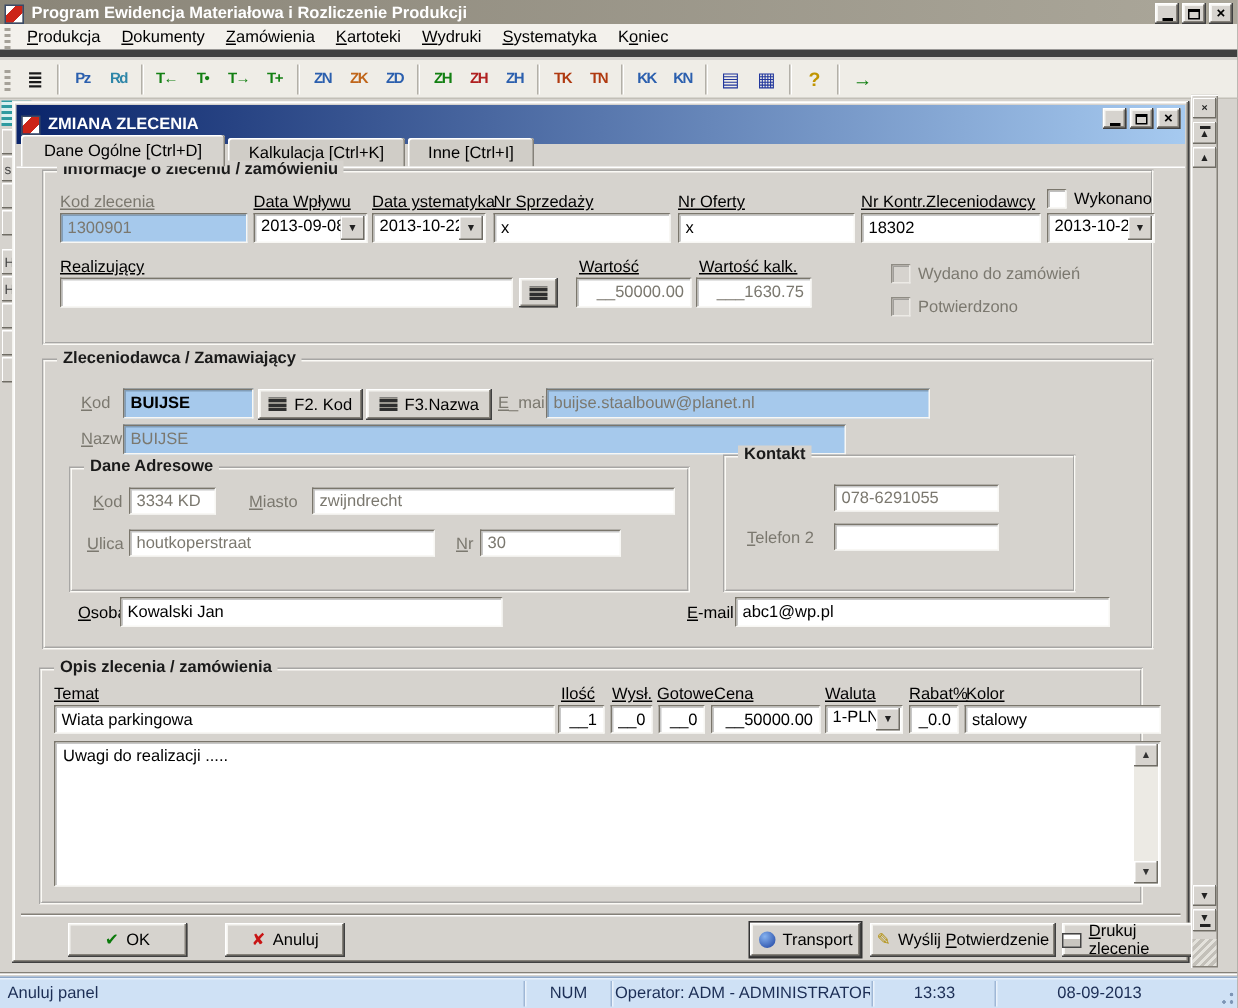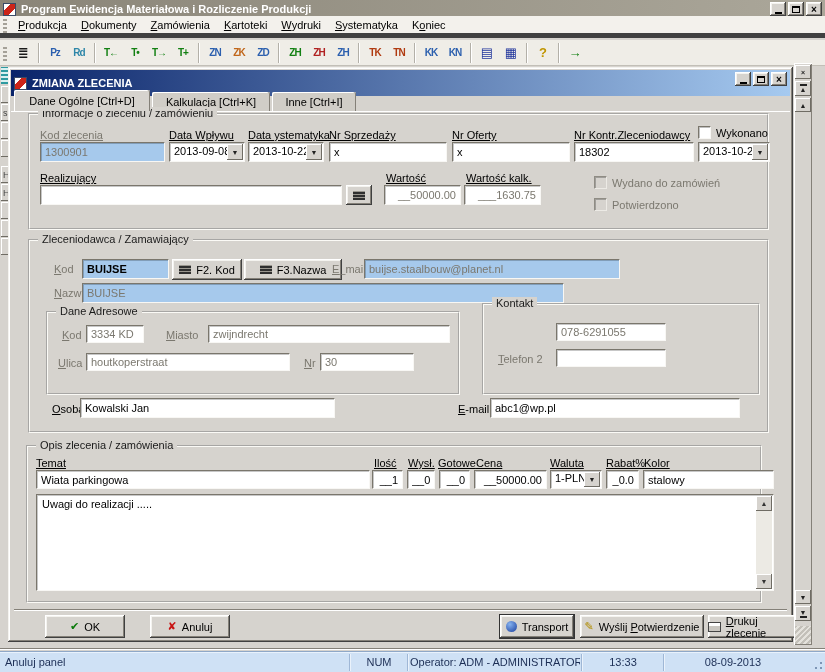--- a/index.html
+++ b/index.html
@@ -12,21 +12,21 @@
   .edb{background:#a6c9ec;}
   .txgray{color:#7b786f;}
   .tar{text-align:right;}
   .bold{font-weight:bold;}
   
   .fl{position:absolute;white-space:nowrap;font-size:11px;color:#000;}
   .flg{color:#7b786f;}
   .lu{text-decoration:underline;}
   
   .grp{position:absolute;border:2px groove #fbfaf6;}
-  .legend{position:absolute;top:-8px;left:8px;background:#d6d3ce;padding:0 4px;white-space:nowrap;font-size:11px;color:#1a1a1a;}
+  .legend{position:absolute;top:-8px;left:8px;background:#d6d3ce;padding:0 4px;white-space:nowrap;font-size:11px;color:#1a1a1a;font-weight:bold;}
   
   .combo{position:absolute;height:20px;border:1px solid;border-color:#7a766c #f8f7f4 #f8f7f4 #7a766c;background:#fff;box-shadow:inset 1px 1px 0 rgba(0,0,0,.22);}
   .combo .cv{position:absolute;left:4px;top:2px;white-space:nowrap;}
   .combo .cbtn{position:absolute;right:1px;top:1px;bottom:1px;width:16px;display:flex;align-items:center;justify-content:center;font-size:7px;color:#222;}
   
   .cb{position:absolute;width:13px;height:13px;background:#fff;border:1px solid;border-color:#7a766c #f8f7f4 #f8f7f4 #7a766c;box-shadow:inset 1px 1px 0 rgba(0,0,0,.25);}
   .cb.dis{background:#d6d3ce;border-color:#8f8c84 #eceae5 #eceae5 #8f8c84;}
   
   .btn{position:absolute;display:flex;align-items:center;justify-content:center;gap:5px;font-size:11px;cursor:default;}
   .lsticon{display:inline-block;width:12px;height:9px;background:repeating-linear-gradient(0deg,#2f2f2f 0 2px,#9a978f 2px 3px);}
@@ -264,42 +264,42 @@
     </div>
 
     <div class="grp" style="left:20px;top:172px;width:741px;height:194px;">
       <span class="legend">Zleceniodawca / Zamawiający</span>
       <span class="fl flg" style="left:24px;top:22px;"><u>K</u>od</span>
       <input class="ed edb bold" style="left: 52px; top: 18px; width: 87px; height: 20px;" value="BUIJSE">
       <span class="btn raised" style="left:142px;top:18px;width:70px;height:21px;">
           <span class="lsticon"></span>
           <span>F2. Kod</span>
         </span>
-      <span class="btn raised" style="left:214px;top:18px;width:98px;height:21px;">
+      <span class="btn raised" style="left:214px;top:18px;width:84px;height:21px;">
           <span class="lsticon"></span>
           <span>F3.Nazwa</span>
         </span>
       <span class="fl flg" style="left:302px;top:22px;"><u>E</u>_mail</span>
       <input class="ed edb txgray" style="left: 334px; top: 18px; width: 256px; height: 20px;" readonly="" value="buijse.staalbouw@planet.nl">
       <span class="fl flg" style="left:24px;top:46px;"><u>N</u>azwa</span>
       <input class="ed edb txgray" style="left: 52px; top: 42px; width: 482px; height: 20px;" readonly="" value="BUIJSE">
 
       <div class="grp" style="left:16px;top:70px;width:414px;height:84px;">
         <span class="legend">Dane Adresowe</span>
         <span class="fl flg" style="left:14px;top:16px;"><u>K</u>od</span>
         <input class="ed txgray" style="left: 38px; top: 12px; width: 58px; height: 18px;" readonly="" value="3334 KD">
         <span class="fl flg" style="left:118px;top:16px;"><u>M</u>iasto</span>
         <input class="ed txgray" style="left: 160px; top: 12px; width: 242px; height: 18px;" readonly="" value="zwijndrecht">
         <span class="fl flg" style="left:10px;top:44px;"><u>U</u>lica</span>
         <input class="ed txgray" style="left: 38px; top: 40px; width: 204px; height: 18px;" readonly="" value="houtkoperstraat">
         <span class="fl flg" style="left:256px;top:44px;"><u>N</u>r</span>
         <input class="ed txgray" style="left: 272px; top: 40px; width: 94px; height: 18px;" readonly="" value="30">
       </div>
 
-      <div class="grp" style="left:452px;top:62px;width:278px;height:92px;">
+      <div class="grp" style="left:452px;top:62px;width:235px;height:92px;">
         <span class="legend">Kontakt</span>
         <span class="fl flg" style="left:28px;top:22px;margin-left:48px;"><u>T</u>elefon 1</span>
         <input class="ed txgray" style="left: 72px; top: 18px; width: 110px; height: 18px;" readonly="" value="078-6291055">
         <span class="fl flg" style="left:14px;top:48px;"><u>T</u>elefon 2</span>
         <input class="ed txgray" style="left: 72px; top: 44px; width: 110px; height: 18px;" readonly="" value="">
       </div>
 
       <span class="fl" style="left:22px;top:162px;"><u>O</u>soba</span>
       <input class="ed" style="left: 50px; top: 157px; width: 255px; height: 20px;" value="Kowalski Jan">
       <span class="fl" style="left:428px;top:162px;"><u>E</u>-mail</span>

